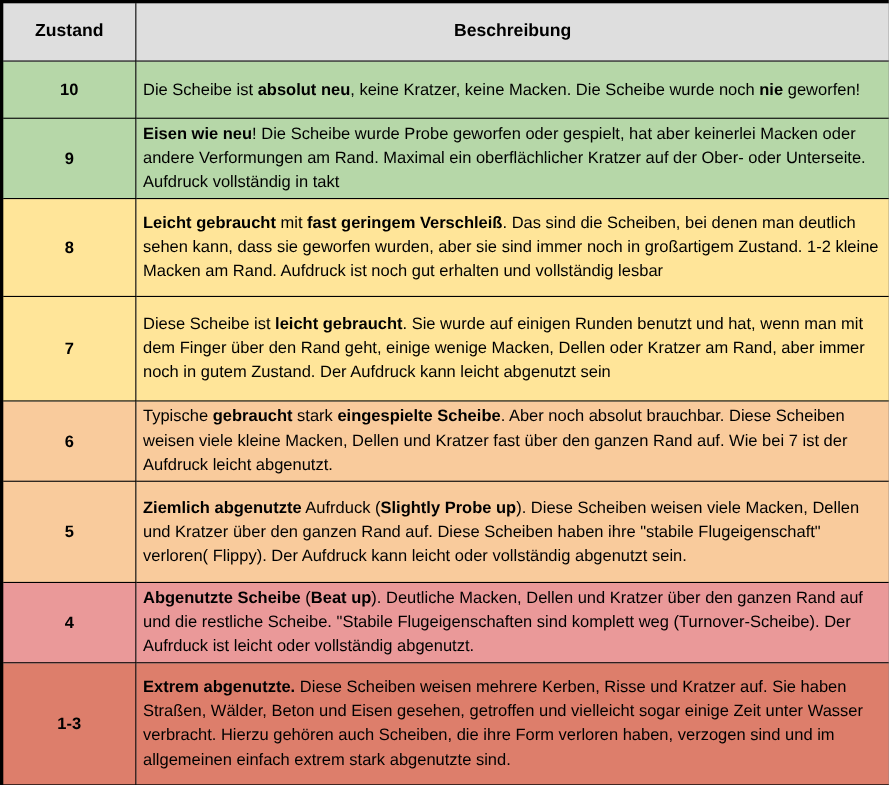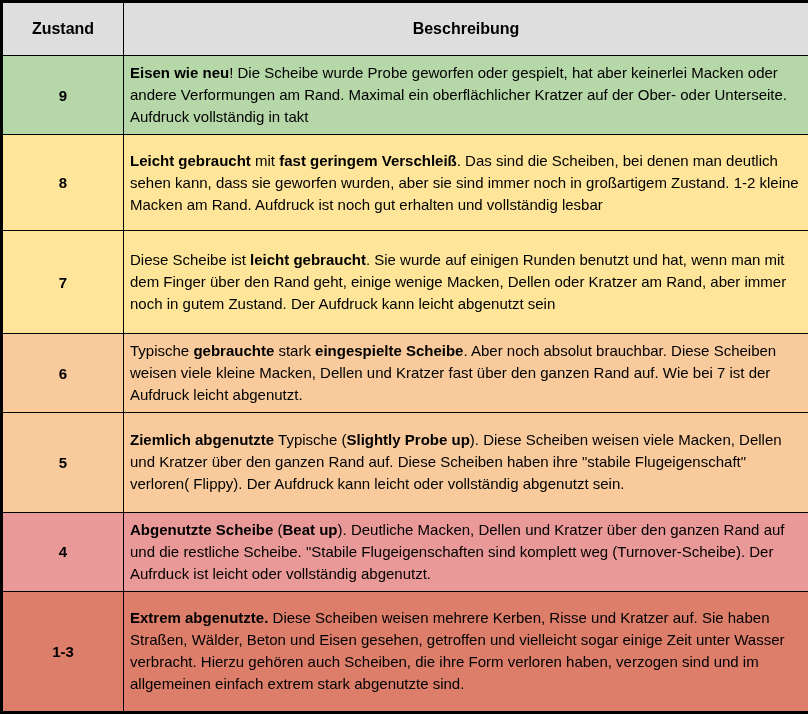--- a/index.html
+++ b/index.html
@@ -57,39 +57,43 @@
       <col style="width:122px">
       <col style="width:686px">
     </colgroup>
     <thead>
       <tr style="background: rgb(222, 222, 222);">
         <th class="hcell">Zustand</th>
         <th class="hcell">Beschreibung</th>
       </tr>
     </thead>
     <tbody>
+        <tr style="background: rgb(182, 215, 168); height: 52px;">
+          <td class="zcell">10</td>
+          <td class="dcell"><span>Die Scheibe ist </span><b>absolut neu</b><span>, keine Kratzer, keine Macken. Die Scheibe wurde noch </span><b>nie</b><span> geworfen!</span></td>
+        </tr>
         <tr style="background: rgb(182, 215, 168); height: 72px;">
           <td class="zcell">9</td>
           <td class="dcell"><b>Eisen wie neu</b><span>! Die Scheibe wurde Probe geworfen oder gespielt, hat aber keinerlei Macken oder andere Verformungen am Rand. Maximal ein oberflächlicher Kratzer auf der Ober- oder Unterseite. Aufdruck vollständig in takt</span></td>
         </tr>
         <tr style="background: rgb(255, 229, 153); height: 89px;">
           <td class="zcell">8</td>
           <td class="dcell"><b>Leicht gebraucht</b><span> mit </span><b>fast geringem Verschleiß</b><span>. Das sind die Scheiben, bei denen man deutlich sehen kann, dass sie geworfen wurden, aber sie sind immer noch in großartigem Zustand. 1-2 kleine Macken am Rand. Aufdruck ist noch gut erhalten und vollständig lesbar</span></td>
         </tr>
         <tr style="background: rgb(255, 229, 153); height: 95px;">
           <td class="zcell">7</td>
           <td class="dcell"><span>Diese Scheibe ist </span><b>leicht gebraucht</b><span>. Sie wurde auf einigen Runden benutzt und hat, wenn man mit dem Finger über den Rand geht, einige wenige Macken, Dellen oder Kratzer am Rand, aber immer noch in gutem Zustand. Der Aufdruck kann leicht abgenutzt sein</span></td>
         </tr>
         <tr style="background: rgb(249, 203, 156); height: 70px;">
           <td class="zcell">6</td>
-          <td class="dcell"><span>Typische </span><b>gebrauchte</b><span> stark </span><b>eingespielte Scheibe</b><span>. Aber noch absolut brauchbar. Diese Scheiben weisen viele kleine Macken, Dellen und Kratzer fast über den ganzen Rand auf. Wie bei 7 ist der Aufdruck leicht abgenutzt.</span></td>
+          <td class="dcell"><span>Typische </span><b>gebraucht</b><span> stark </span><b>eingespielte Scheibe</b><span>. Aber noch absolut brauchbar. Diese Scheiben weisen viele kleine Macken, Dellen und Kratzer fast über den ganzen Rand auf. Wie bei 7 ist der Aufdruck leicht abgenutzt.</span></td>
         </tr>
         <tr style="background: rgb(249, 203, 156); height: 92px;">
           <td class="zcell">5</td>
-          <td class="dcell"><b>Ziemlich abgenutzte</b><span> Typische (</span><b>Slightly Probe up</b><span>). Diese Scheiben weisen viele Macken, Dellen und Kratzer über den ganzen Rand auf. Diese Scheiben haben ihre "stabile Flugeigenschaft" verloren( Flippy). Der Aufdruck kann leicht oder vollständig abgenutzt sein.</span></td>
+          <td class="dcell"><b>Ziemlich abgenutzte</b><span> Aufrduck (</span><b>Slightly Probe up</b><span>). Diese Scheiben weisen viele Macken, Dellen und Kratzer über den ganzen Rand auf. Diese Scheiben haben ihre "stabile Flugeigenschaft" verloren( Flippy). Der Aufdruck kann leicht oder vollständig abgenutzt sein.</span></td>
         </tr>
         <tr style="background: rgb(234, 153, 153); height: 71px;">
           <td class="zcell">4</td>
           <td class="dcell"><b>Abgenutzte Scheibe</b><span> (</span><b>Beat up</b><span>). Deutliche  Macken, Dellen und Kratzer über den ganzen Rand auf und die restliche Scheibe. "Stabile Flugeigenschaften sind komplett weg (Turnover-Scheibe). Der Aufrduck ist leicht oder vollständig abgenutzt.</span></td>
         </tr>
         <tr style="background: rgb(221, 126, 107); height: 112px;">
           <td class="zcell">1-3</td>
           <td class="dcell"><b>Extrem abgenutzte.</b><span> Diese Scheiben weisen mehrere Kerben, Risse und Kratzer auf. Sie haben Straßen, Wälder, Beton und Eisen gesehen, getroffen und vielleicht sogar einige Zeit unter Wasser verbracht. Hierzu gehören auch Scheiben, die ihre Form verloren haben, verzogen sind und im allgemeinen einfach extrem stark abgenutzte sind.</span></td>
         </tr>
       </tbody>

